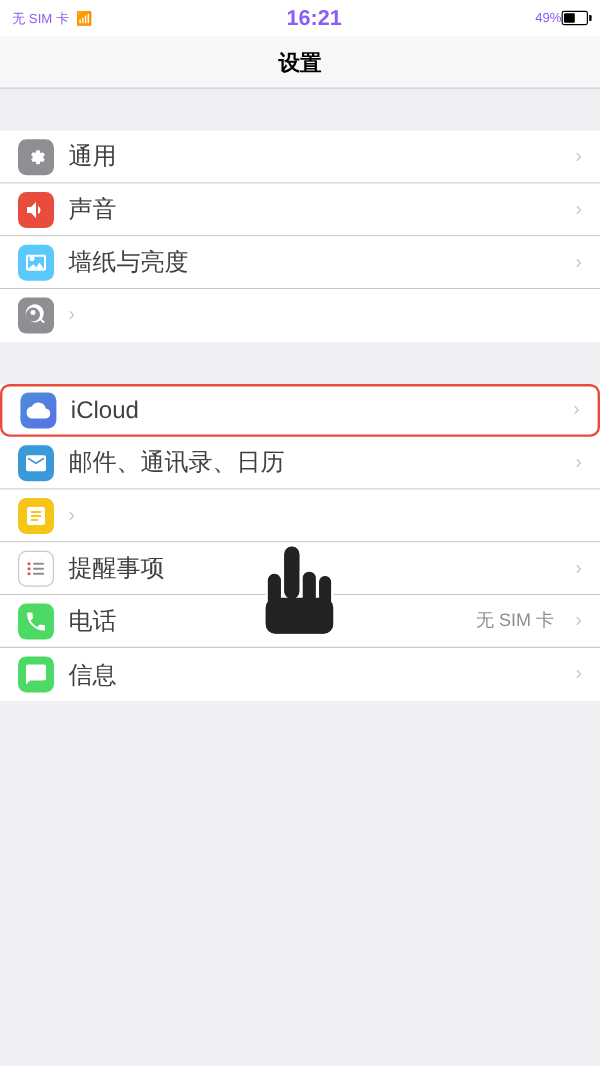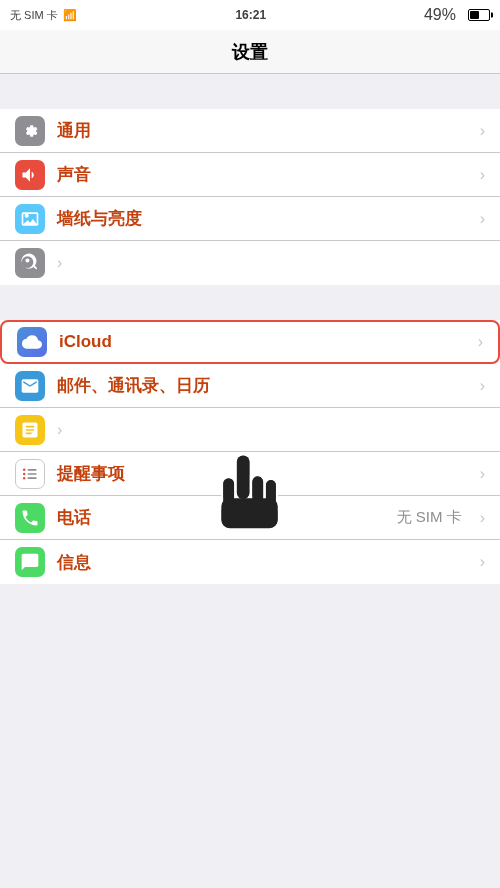--- a/index.html
+++ b/index.html
@@ -14,26 +14,26 @@
 
     
     .status-bar {
       height: 30px;
       background: #fff;
       display: flex;
       align-items: center;
       justify-content: space-between;
       padding: 0 10px;
       font-size: 12px;
-      color: #404040;
+      color: #8b5cf6;
       font-weight: 500;
     }
     .status-left { font-size: 11px; }
-    .status-center { font-size: 12px; font-weight: 600; }
-    .status-right { display: flex; align-items: center; gap: 12px; font-size: 16px; }
+    .status-center { font-size: 18px; font-weight: 600; }
+    .status-right { display: flex; align-items: center; gap: 0; font-size: 11px; }
     .battery-icon {
       width: 22px; height: 12px; border: 1.5px solid #000; border-radius: 2px;
       position: relative; display: inline-flex; align-items: center; padding: 1px;
     }
     .battery-icon::after {
       content: ''; position: absolute; right: -4px; top: 50%; transform: translateY(-50%);
       width: 2px; height: 5px; background: #000; border-radius: 0 1px 1px 0;
     }
     .battery-fill { height: 100%; width: 49%; background: #000; border-radius: 1px; }
 
@@ -93,23 +93,22 @@
     .icon-blue-light { background: #5ac8fa; }
     .icon-gray-dark { background: #8e8e93; }
     .icon-icloud { background: linear-gradient(135deg, #4a90d9, #5b6ee6); }
     .icon-mail { background: #3a9ad9; }
     .icon-notes { background: #f5c518; }
     .icon-phone { background: #4cd964; }
     .icon-messages { background: #4cd964; }
 
     .settings-label {
       flex: 1;
-      font-size: 17px;
-      color: #c2410c;
-      font-weight: bold;
+      font-size: 20px;
+      color: #404040;
     }
     .settings-value {
       font-size: 15px;
       color: #8e8e93;
       margin-right: 18px;
     }
     .chevron {
       color: #c7c7cc;
       font-size: 16px;
       font-weight: 300;

